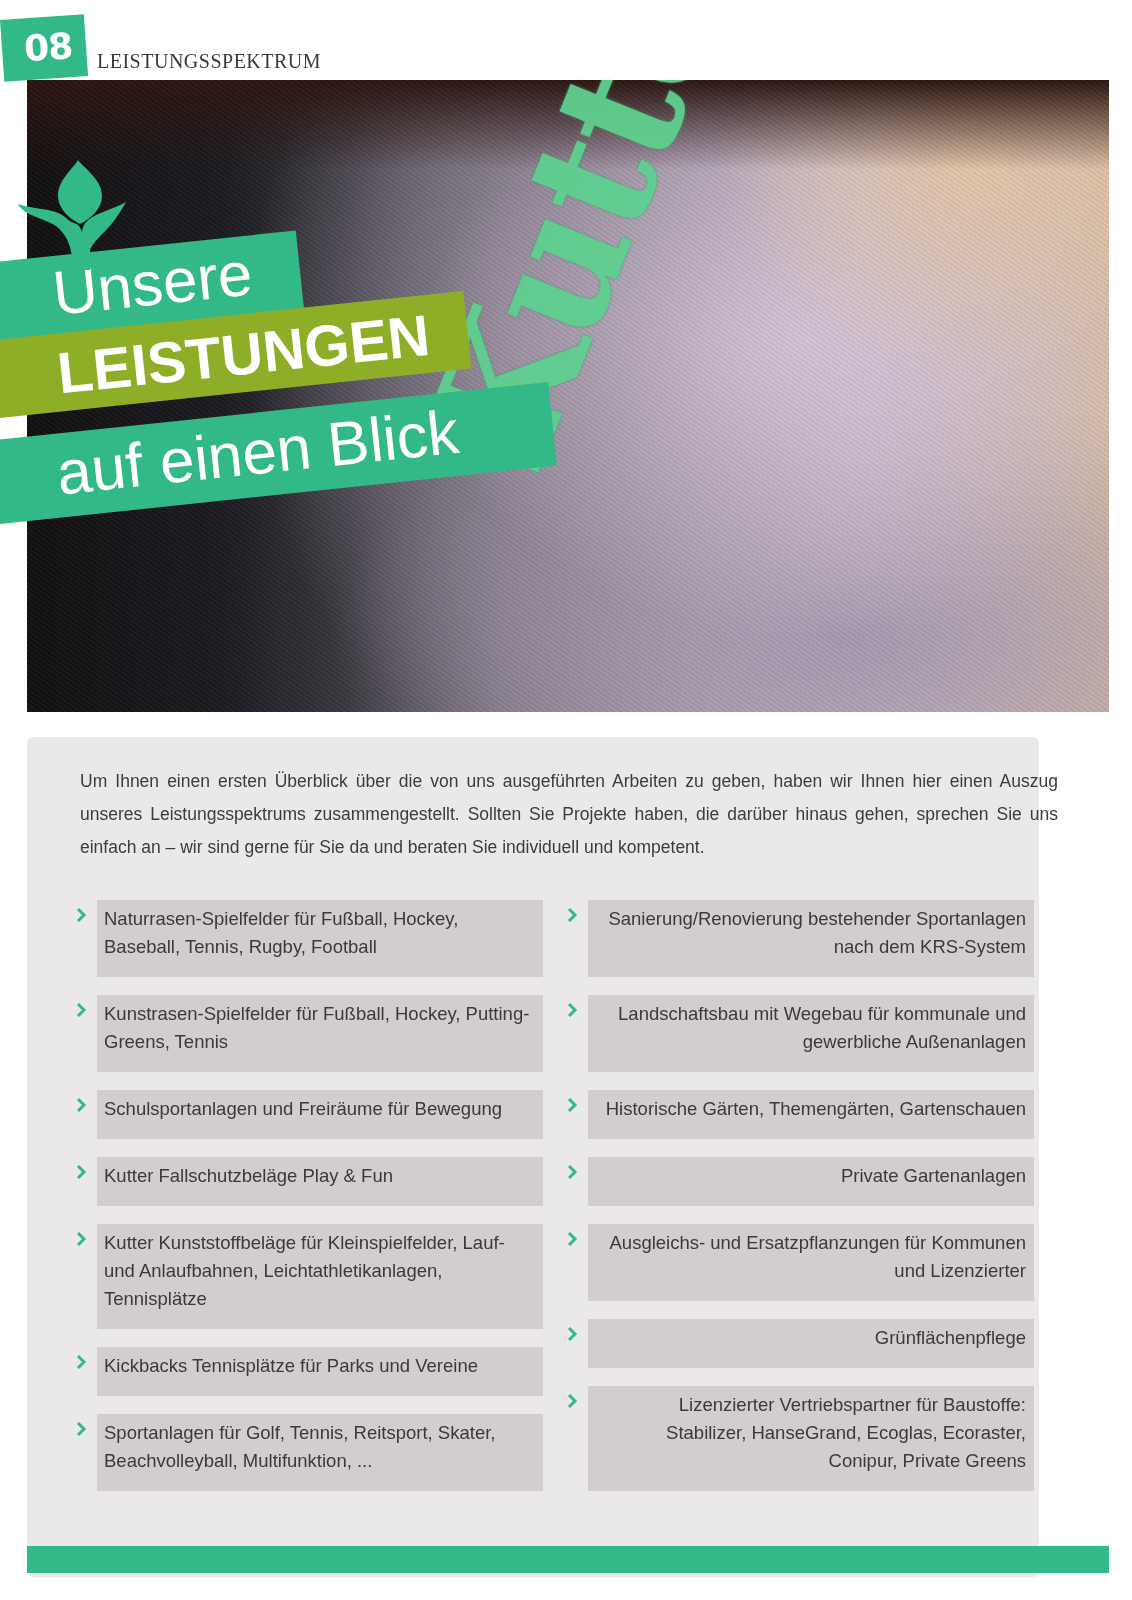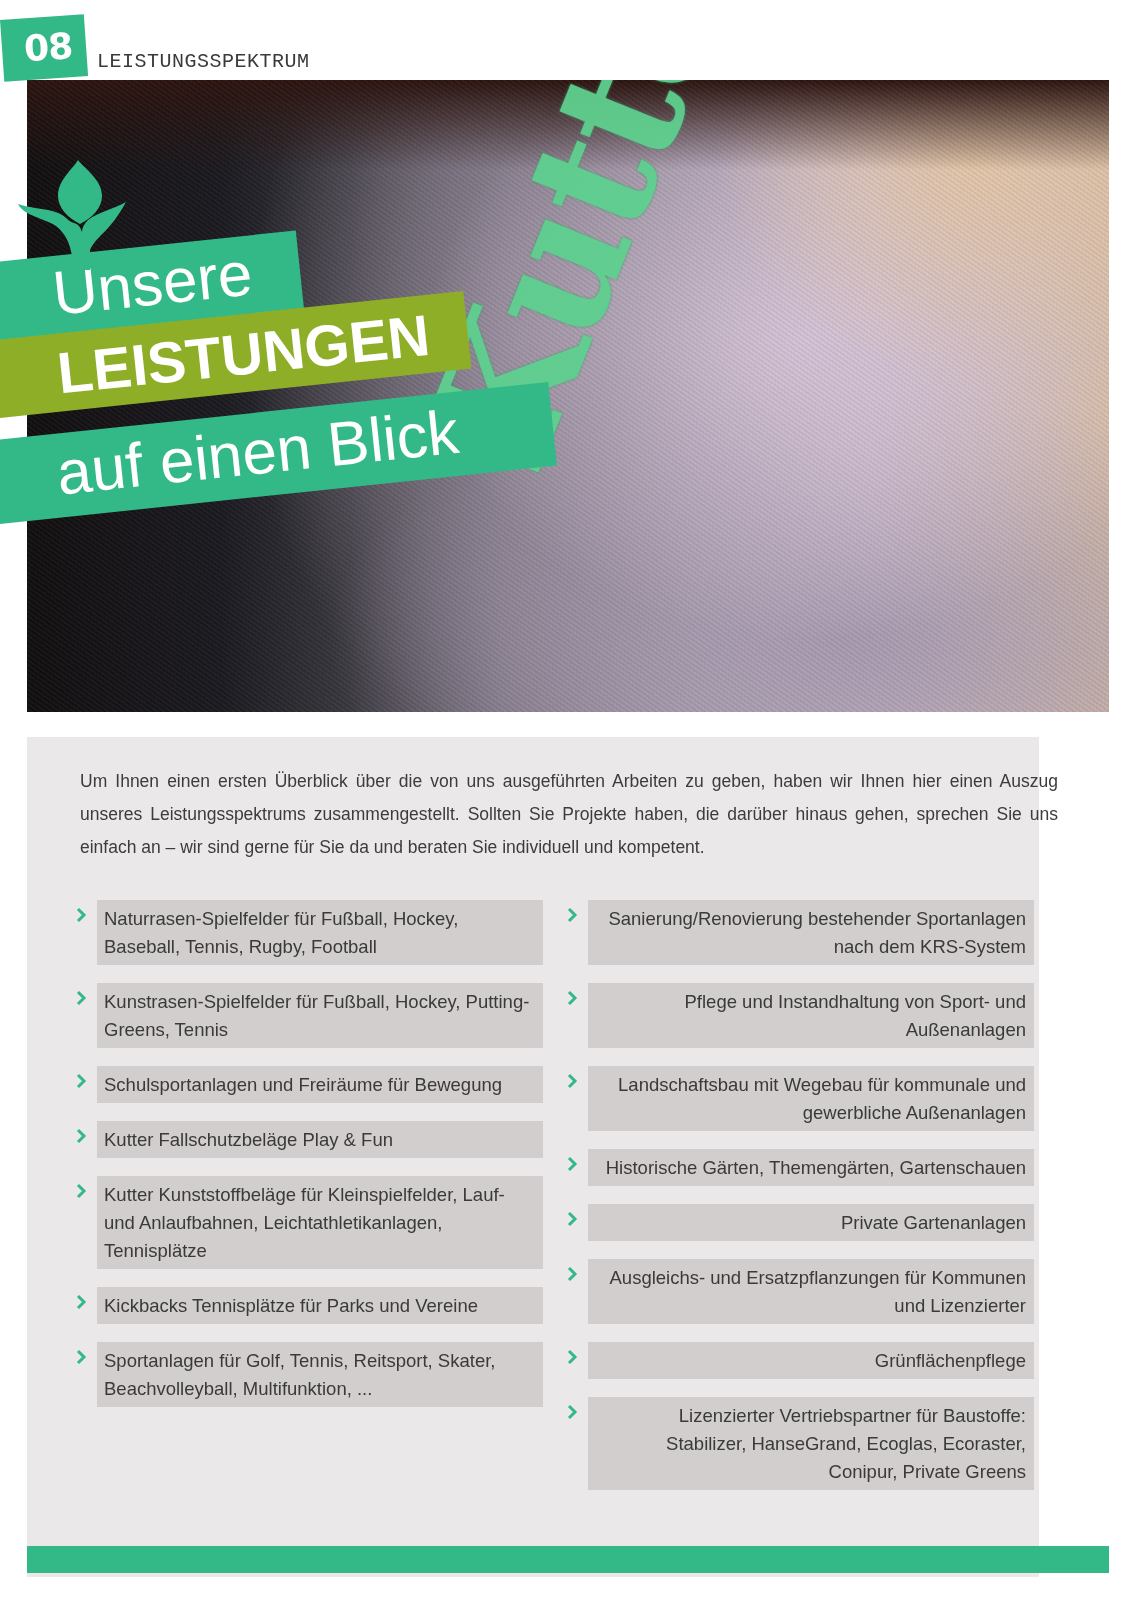--- a/index.html
+++ b/index.html
@@ -4,21 +4,21 @@
 <style>
   html, body { margin:0; padding:0; background:#ffffff; }
   body { width:1132px; height:1600px; position:relative; overflow:hidden;
          font-family:"DejaVu Sans", "Liberation Sans", sans-serif; color:#3c3c3c; }
 
   
   .page-num { position:absolute; left:0; top:20px; width:84px; height:62px;
               background:#33b987; transform:rotate(-4deg); transform-origin:left top; z-index:3; }
   .page-num span { position:absolute; left:22px; top:10px; color:#fff; font-size:36px; font-weight:bold; letter-spacing:-1px; }
   .section-title { position:absolute; left:97px; top:50px; font-size:20px; color:#3a3a3a;
-                   letter-spacing:0.5px; font-family:Liberation Mono, monospace; }
+                   letter-spacing:0.5px; font-family:Liberation Serif, serif; }
 
   
   .hero { position:absolute; left:27px; top:80px; width:1082px; height:632px; overflow:hidden;
           background:
             radial-gradient(ellipse 260px 220px at 950px 80px, #e3c6a8 0%, rgba(227,198,168,0) 100%),
             radial-gradient(ellipse 380px 300px at 780px 260px, #d4c2d6 0%, rgba(212,194,214,0) 100%),
             radial-gradient(ellipse 520px 260px at 820px 560px, #a79ab0 0%, rgba(167,154,176,0) 100%),
             radial-gradient(ellipse 300px 420px at 520px 260px, #8e8494 0%, rgba(142,132,148,0) 100%),
             linear-gradient(90deg, #120f10 0%, #1b1a20 18%, #3b3940 30%, #7b7380 44%, #a89dad 62%, #c9b8c6 78%, #d8bda3 100%);
         }
@@ -35,30 +35,30 @@
   .band-1 { left:0; top:262px; height:82px; width:306px; background:#33b987; }
   .band-1 span { position:absolute; left:58px; top:2px; font-size:62px; font-family:"Liberation Sans", sans-serif; }
   .band-2 { left:0; top:340px; height:78px; width:474px; background:#8fae28; }
   .band-2 span { position:absolute; left:62px; top:6px; font-size:58px; font-weight:bold; font-family:"Liberation Sans", sans-serif; }
   .band-3 { left:0; top:440px; height:84px; width:560px; background:#33b987; }
   .band-3 span { position:absolute; left:62px; top:4px; font-size:62px; font-family:"Liberation Sans", sans-serif; }
 
   .sprout { position:absolute; left:16px; top:160px; width:112px; height:110px; z-index:4; }
 
   
-  .content { position:absolute; left:27px; top:737px; width:1012px; height:840px; background:#eae8e8; }
+  .content { position:absolute; left:27px; top:737px; width:1012px; height:840px; background:#eae8e8;border-radius:6px; }
   .intro { position:absolute; left:53px; top:28px; width:978px; font-size:17.5px; line-height:33px; color:#3c3c3c;
            font-family:"Liberation Sans", sans-serif; text-align:justify; }
 
   .col { position:absolute; top:163px; width:470px; }
   .col-left { left:46px; }
   .col-right { left:537px;text-align:right; }
   .item { position:relative; margin-bottom:18px; }
   .item .chev { position:absolute; left:0; top:6px; width:18px; height:18px; }
-  .item .box { margin-left:24px; background:#d1cecd; padding:5px 8px 4px 7px; font-size:18.5px; line-height:28px;
+  .item .box { margin-left:24px; background:#d1cecd; padding:5px 8px 16px 7px; font-size:18.5px; line-height:28px;
                color:#3a3a3a; font-family:"Liberation Sans", sans-serif; }
 
   .footer-bar { position:absolute; left:27px; top:1546px; width:1082px; height:27px; background:#33b987; }
 </style>
 </head>
 <body>
 
 <div class="page-num">
   <span>08</span>
 </div>
@@ -136,26 +136,20 @@
     <div class="item">
       <svg class="chev" viewBox="0 0 18 18">
           <path d="M5 3 L11 9 L5 15" stroke="#33b987" stroke-width="3" fill="none"></path>
         </svg>
       <div class="box">Sanierung/Renovierung bestehender Sportanlagen nach dem KRS-System</div>
     </div>
     <div class="item">
       <svg class="chev" viewBox="0 0 18 18">
           <path d="M5 3 L11 9 L5 15" stroke="#33b987" stroke-width="3" fill="none"></path>
         </svg>
-      <div class="box">Pflege und Instandhaltung von Sport- und Außenanlagen</div>
-    </div>
-    <div class="item">
-      <svg class="chev" viewBox="0 0 18 18">
-          <path d="M5 3 L11 9 L5 15" stroke="#33b987" stroke-width="3" fill="none"></path>
-        </svg>
       <div class="box">Landschaftsbau mit Wegebau für kommunale und gewerbliche Außenanlagen</div>
     </div>
     <div class="item">
       <svg class="chev" viewBox="0 0 18 18">
           <path d="M5 3 L11 9 L5 15" stroke="#33b987" stroke-width="3" fill="none"></path>
         </svg>
       <div class="box">Historische Gärten, Themengärten, Gartenschauen</div>
     </div>
     <div class="item">
       <svg class="chev" viewBox="0 0 18 18">

